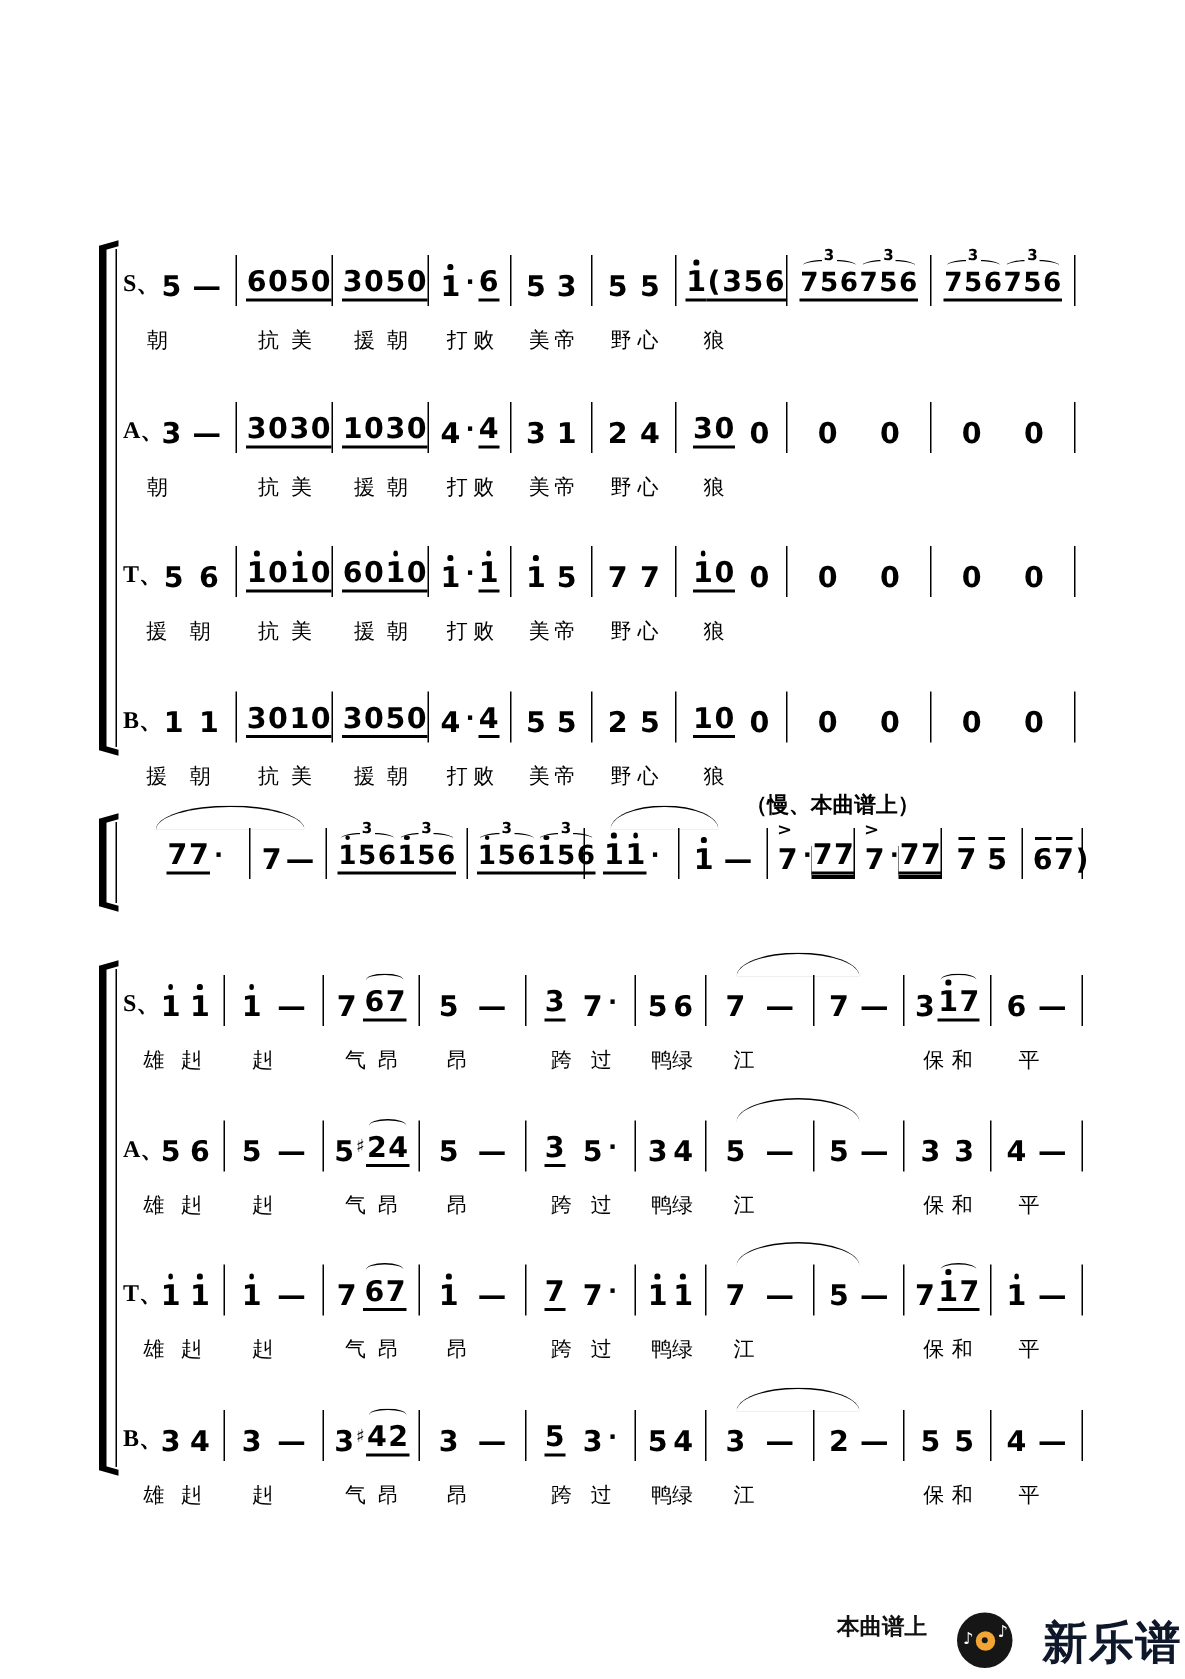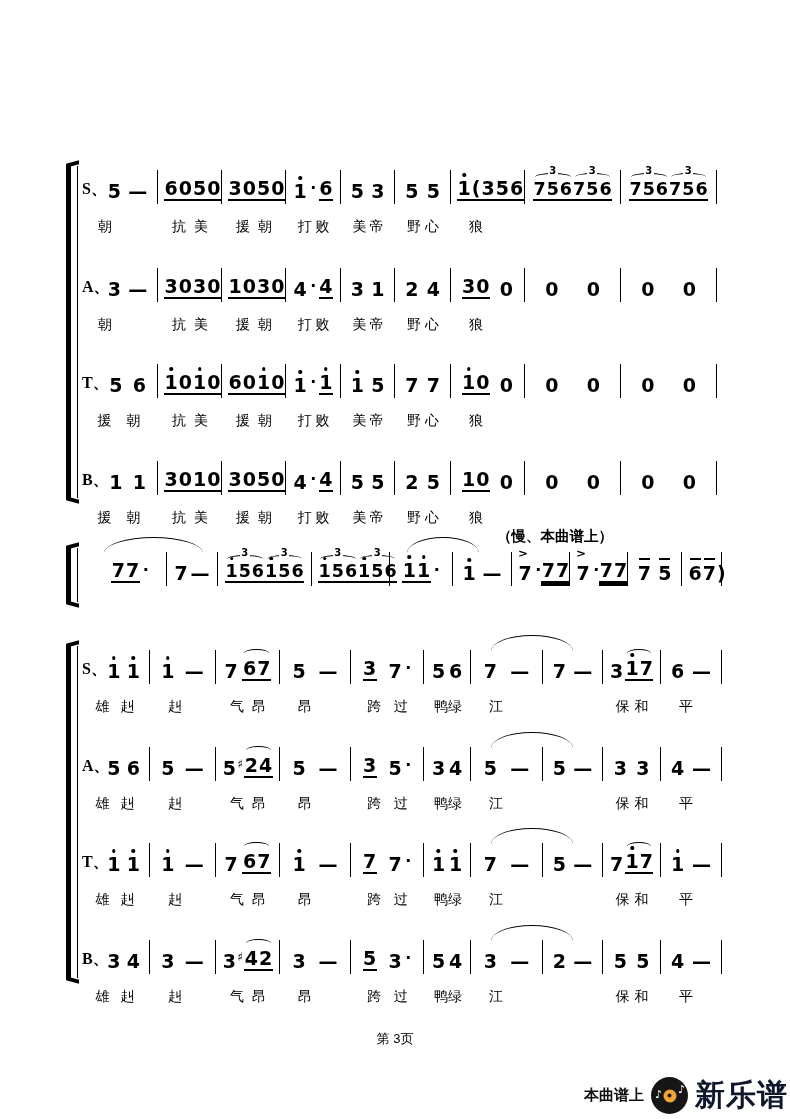--- a/index.html
+++ b/index.html
@@ -39,21 +39,21 @@
         border-top:1.3px solid #000;border-radius:50% 50% 0 0;}
   .n3{position:absolute;top:-15px;left:50%;transform:translateX(-50%);font-size:10px;line-height:1;
       background:#fff;padding:0 1.5px;font-weight:bold;z-index:1;}
   .tie-arc{position:absolute;top:-15px;left:28%;width:115%;height:15px;pointer-events:none;z-index:2;
       border-top:1.8px solid #000;border-radius:50% 50% 0 0 / 100% 100% 0 0;}
   
   .tempo{position:absolute;left:497px;top:527px;font-size:14.5px;font-weight:bold;
          font-family:"Liberation Sans","DejaVu Sans",sans-serif;}
   .pagenum{position:absolute;top:1030px;left:0;width:100%;text-align:center;font-size:13px;
            font-family:"Liberation Sans","DejaVu Sans",sans-serif;}
-  .logo{position:absolute;top:1075px;right:2px;display:flex;align-items:center;gap:7px;cursor:pointer;}
+  .logo{position:absolute;top:1075px;right:2px;display:flex;gap:20px;cursor:pointer;}
   .logo-prefix{font-size:15px;font-weight:600;color:#111;}
   .disc{width:37px;height:37px;border-radius:50%;background:#161616;position:relative;display:inline-block;flex:0 0 auto;}
   .disc-center{position:absolute;left:50%;top:50%;transform:translate(-50%,-50%);
                width:13px;height:13px;border-radius:50%;background:#f0a534;}
   .disc-center::after{content:"";position:absolute;left:50%;top:50%;transform:translate(-50%,-50%);
                width:4px;height:4px;border-radius:50%;background:#161616;}
   .disc .nL,.disc .nR{position:absolute;color:#fff;font-size:11px;line-height:1;}
   .disc .nL{left:4px;top:12px;} .disc .nR{right:3px;top:7px;}
   .site-name{font-size:30px;font-weight:700;color:#0f172a;letter-spacing:1px;
              font-family:"Liberation Sans","DejaVu Sans",sans-serif;}
@@ -65,21 +65,20 @@
 
   <div class="bracket" style="top:166px;height:332px;"></div>
   <div class="thin" style="top:166px;height:332px;"></div>
   <div class="bracket" style="top:548px;height:54px;"></div>
   <div class="thin" style="top:548px;height:54px;"></div>
   <div class="bracket" style="top:646px;height:332px;"></div>
   <div class="thin" style="top:646px;height:332px;"></div>
 
   <div class="tempo">（慢、本曲谱上）</div>
 
-  <div class="pagenum">第 3页</div>
 
   <div class="logo">
     <span class="logo-prefix">本曲谱上</span>
     <span class="disc">
       <span class="nL">♪</span>
       <span class="nR">♪</span>
       <span class="disc-center"></span>
     </span>
     <span class="site-name">新乐谱</span>
   </div>

